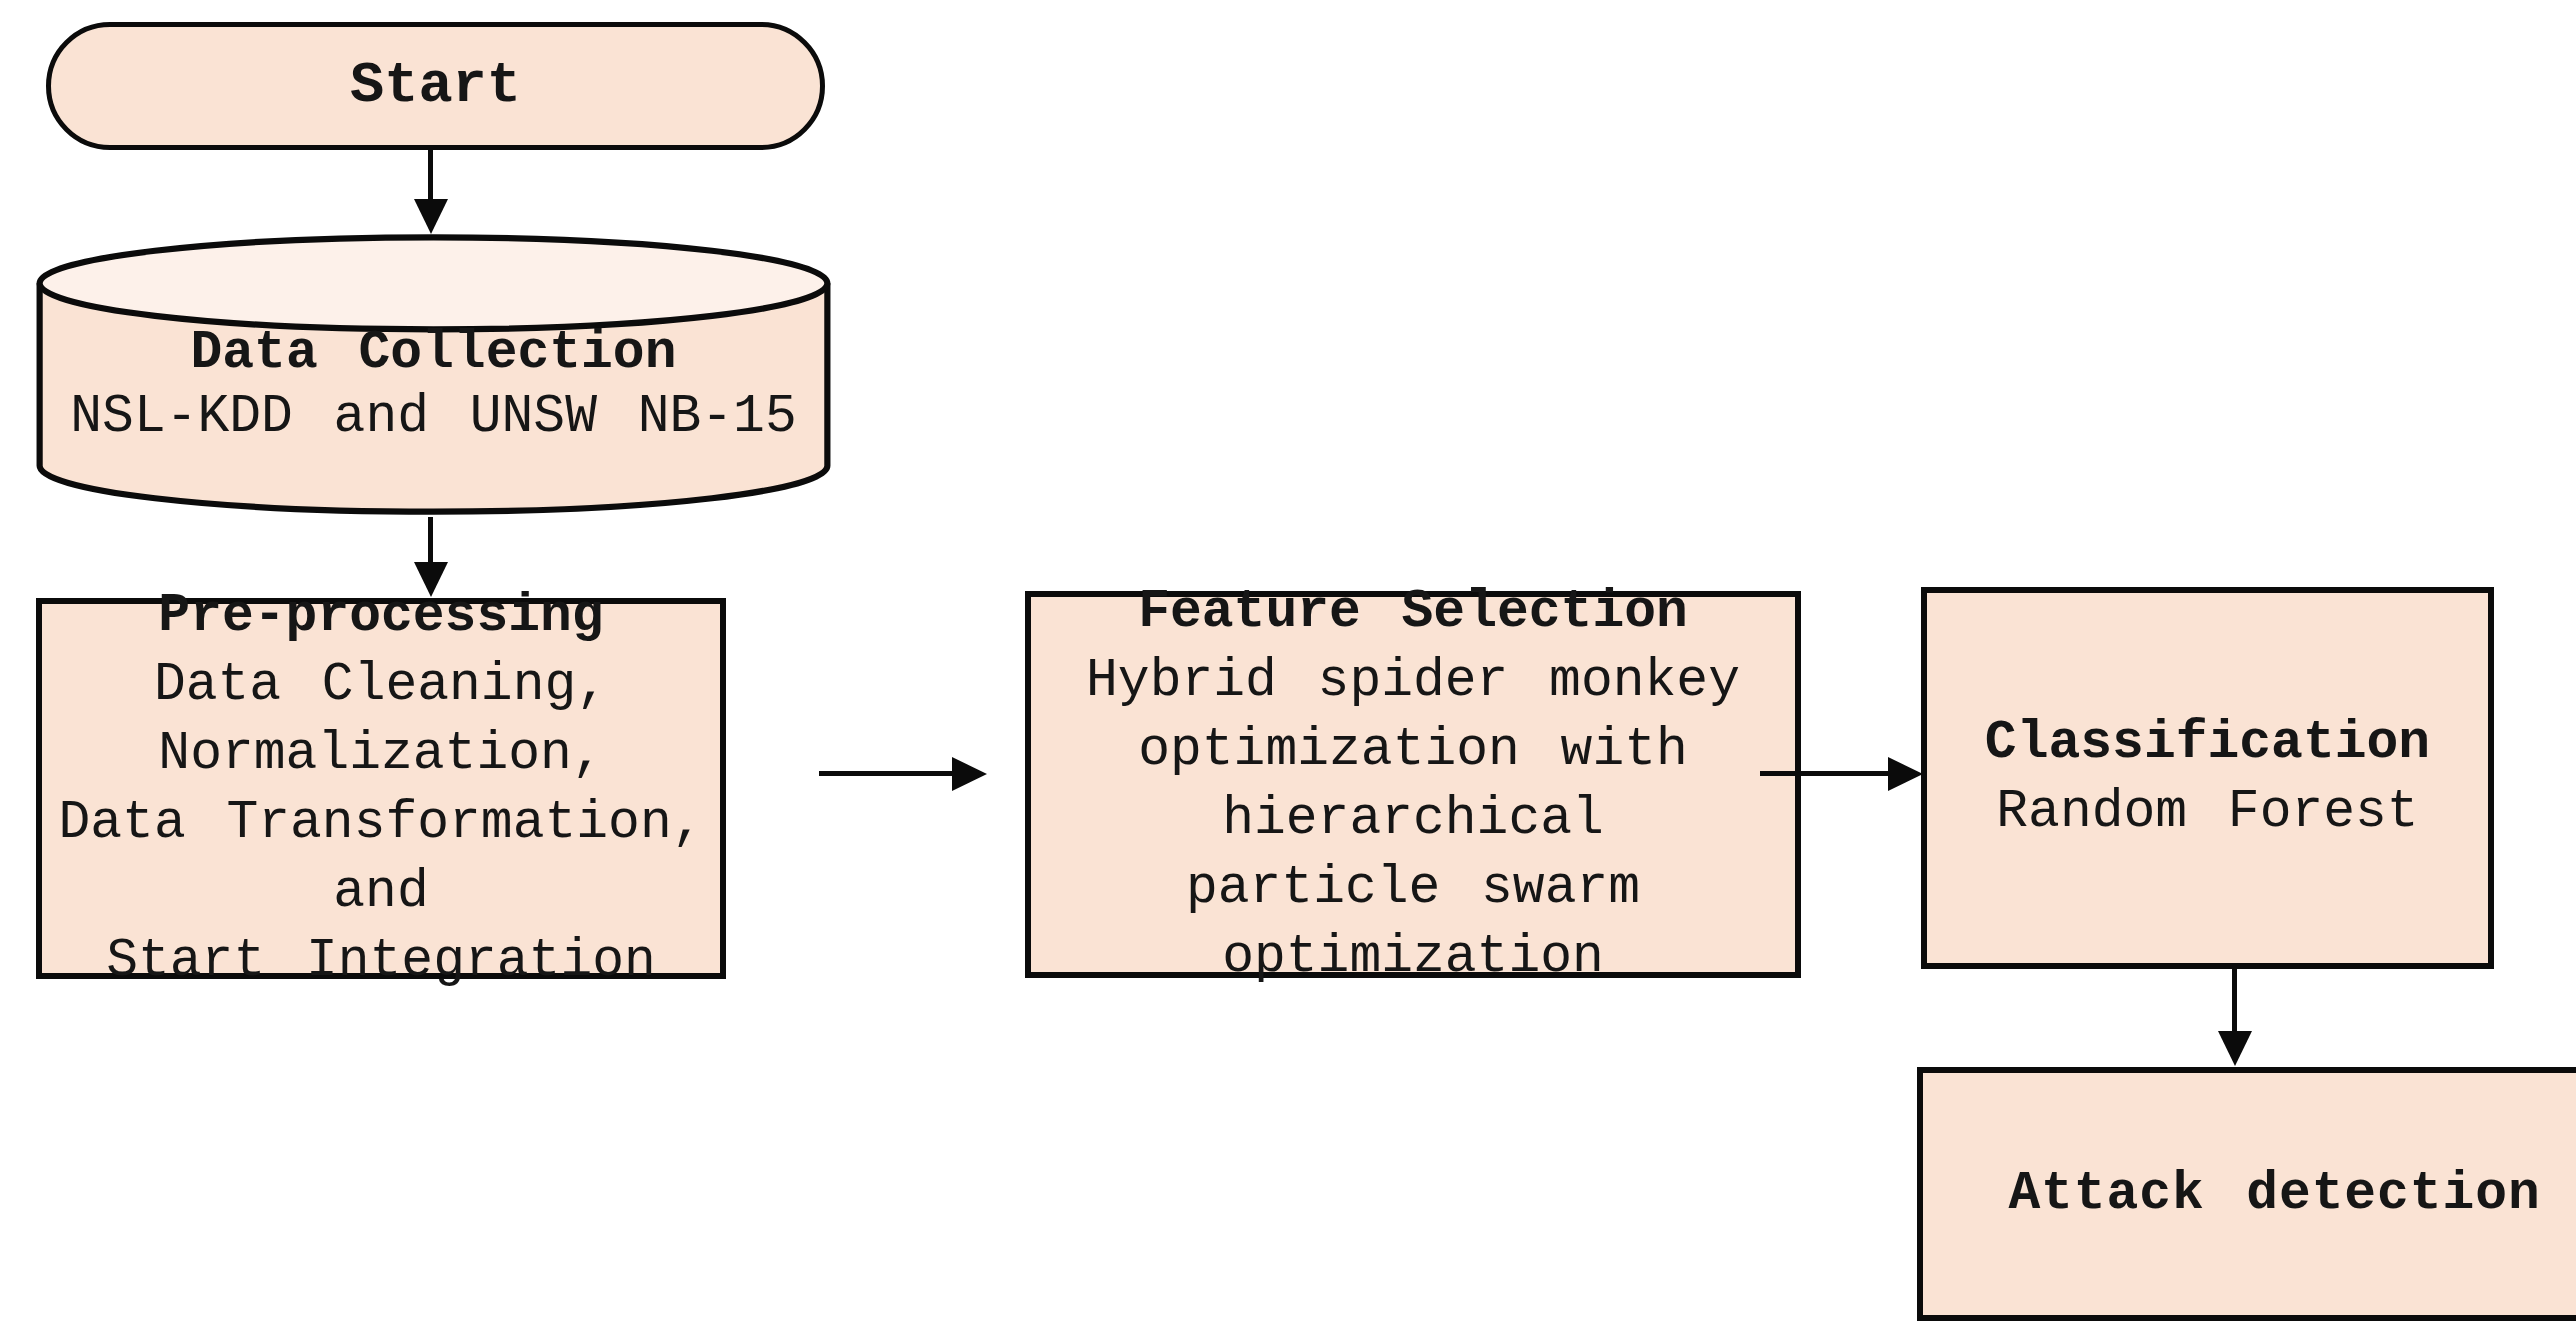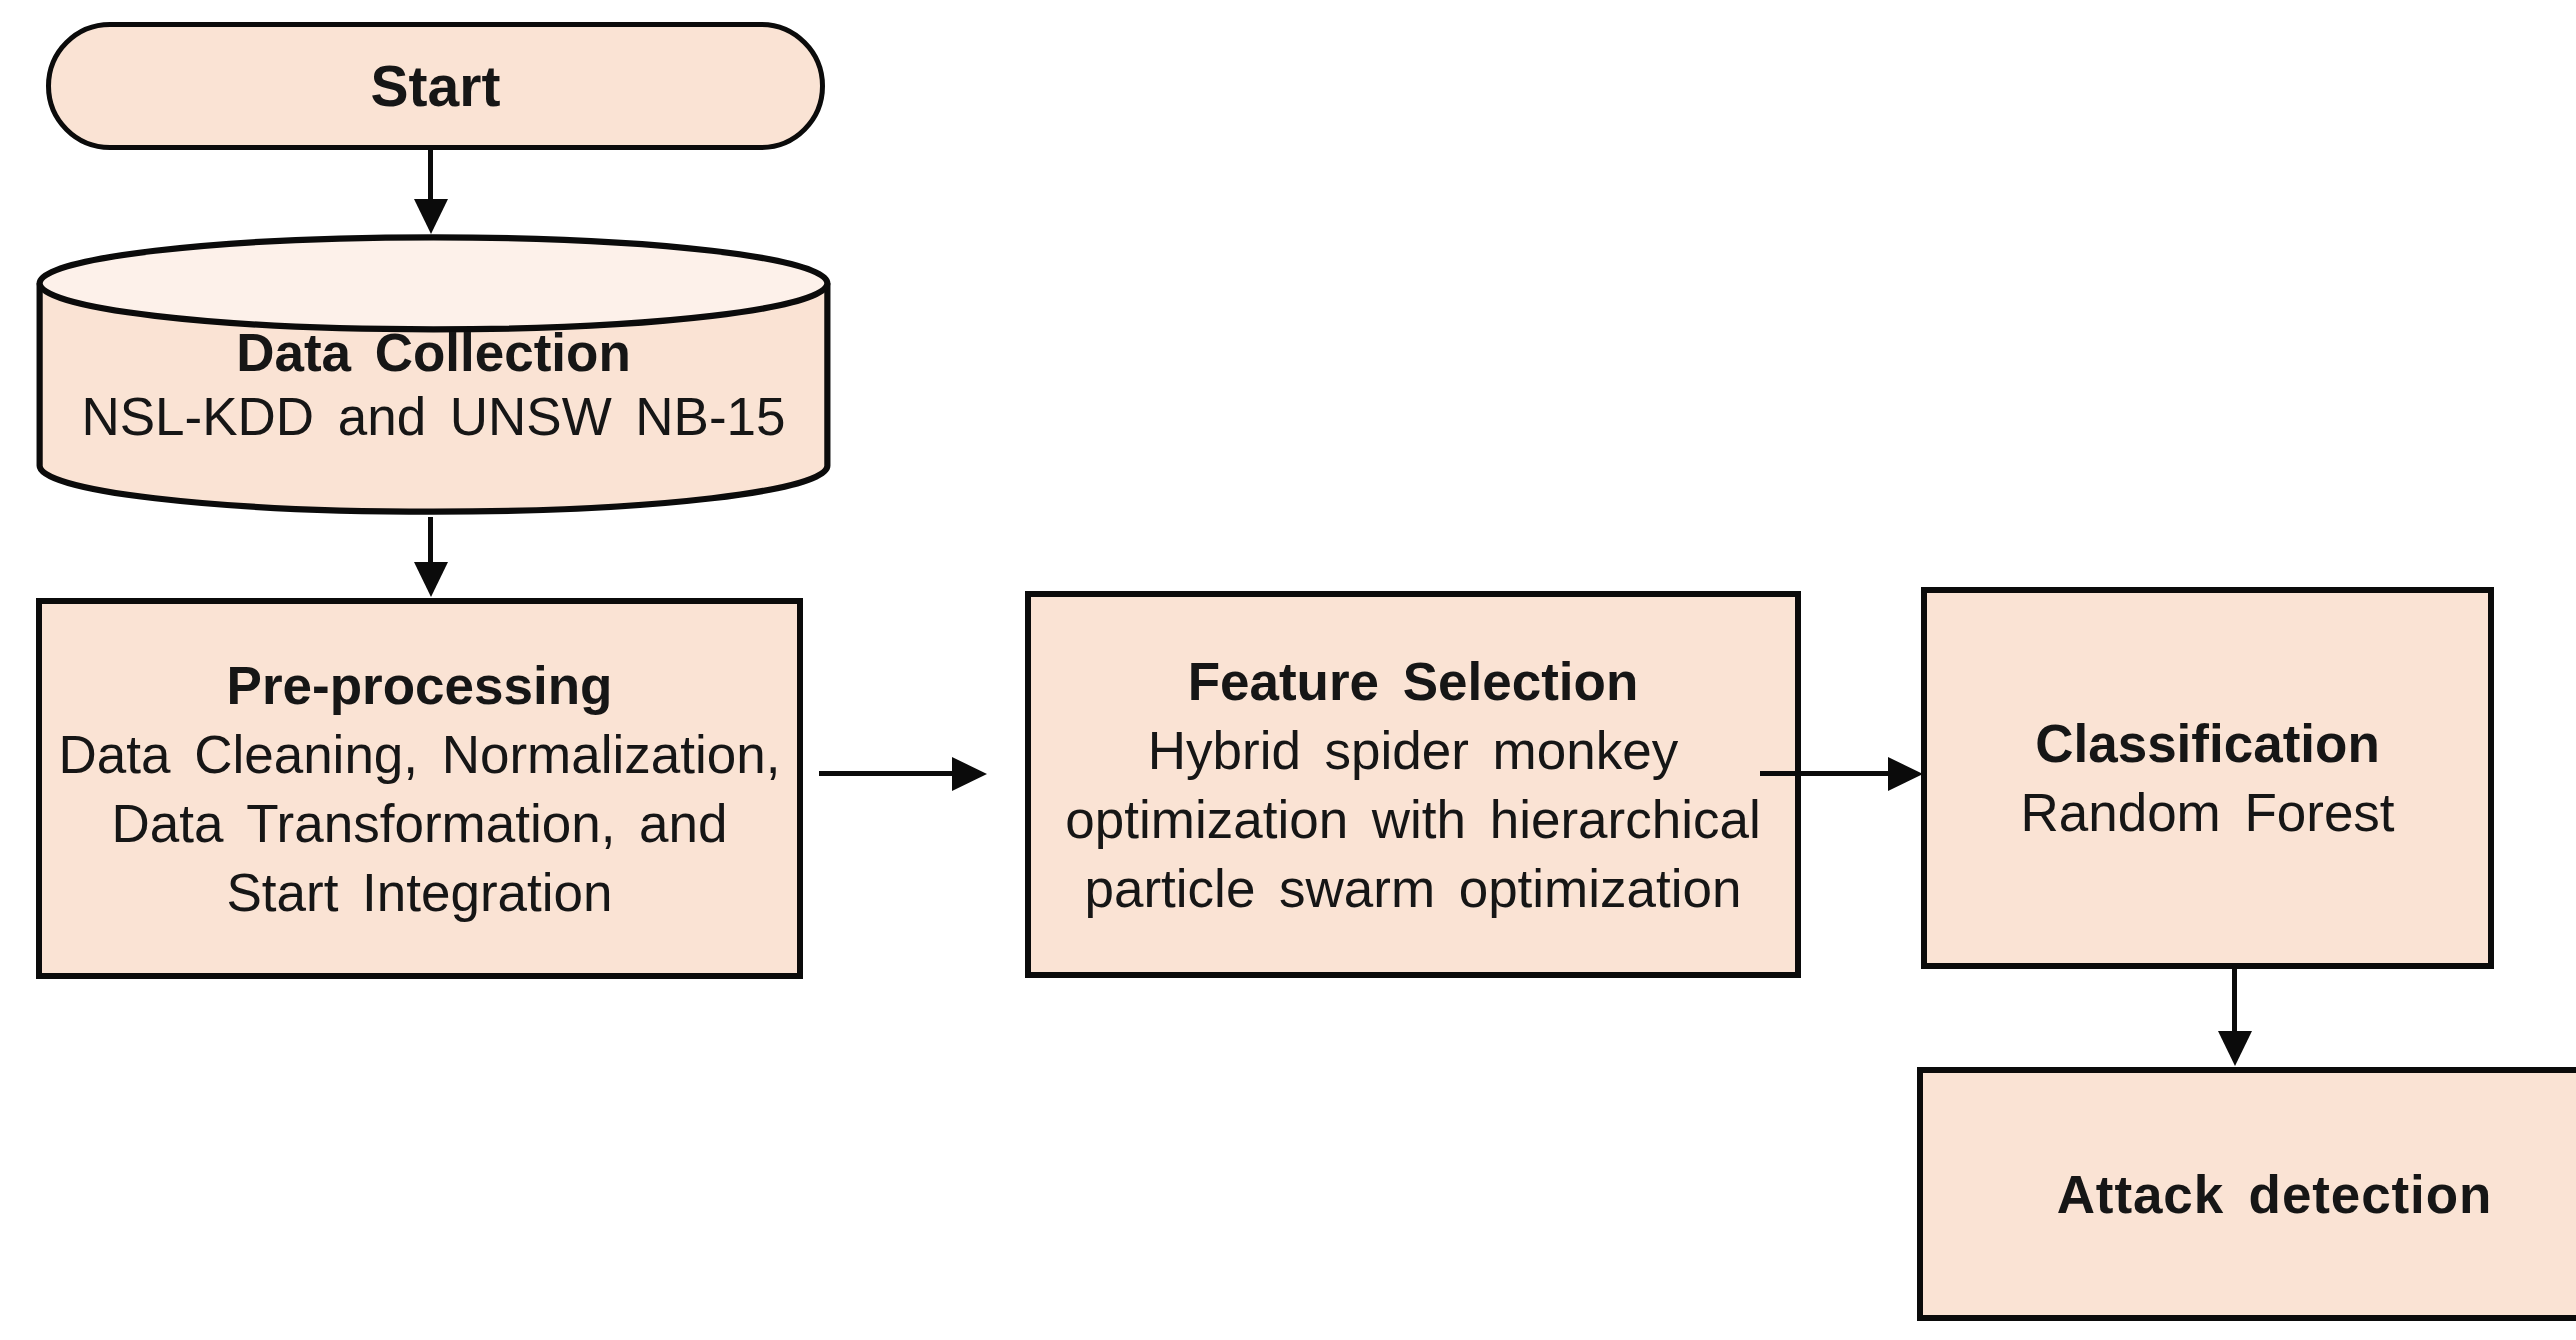--- a/index.html
+++ b/index.html
@@ -1,20 +1,20 @@
 <!DOCTYPE html>
 <html style="font-size:14px"><head>
 <meta charset="utf-8">
 <style>
   html,body{margin:0;padding:0;background:#ffffff;}
   .canvas{
     position:relative;
     width:2576px;height:1340px;
     background:#ffffff;
-    font-family:Liberation Sans, sans-serif;
+    font-family:Liberation Mono, monospace;
     color:#161616;
     overflow:hidden;
   }
   
   .box{
     position:absolute;
     background:#fae3d4;
     border:6.2px solid #0b0b0b;
     box-sizing:border-box;
     display:flex;flex-direction:column;
@@ -47,21 +47,21 @@
   .cylinder .cyl-text .line{display:block;}
   
   .arrow{position:absolute;}
   .arrow-v{width:35px;display:flex;flex-direction:column;align-items:center;}
   .arrow-v .shaft{width:5.3px;flex:1;background:#0b0b0b;}
   .arrow-v .head{width:0;height:0;border-left:17.7px solid transparent;border-right:17.7px solid transparent;border-top:35px solid #0b0b0b;}
   .arrow-h{height:35px;display:flex;flex-direction:row;align-items:center;}
   .arrow-h .shaft{height:5.3px;flex:1;background:#0b0b0b;}
   .arrow-h .head{width:0;height:0;border-top:17.7px solid transparent;border-bottom:17.7px solid transparent;border-left:35px solid #0b0b0b;}
   
-  #box-preprocessing{left:36px;top:598px;width:767px;height:381px;}
+  #box-preprocessing{left:36px;top:598px;width:690px;height:381px;}
   #box-feature-selection{left:985px;top:591px;width:776px;height:387px;margin-left:40px;}
   #box-classification{left:1921px;top:587px;width:573px;height:382px;}
   #box-attack-detection{left:1917px;top:1067px;width:715px;height:254px;font-weight:bold;letter-spacing:0.9px;}
   #arrow-start-to-data{left:413px;top:150px;height:84px;}
   #arrow-data-to-pre{left:413px;top:517px;height:80px;}
   #arrow-pre-to-fs{left:819px;top:756px;width:168px;}
   #arrow-fs-to-cls{left:1760px;top:756px;width:163px;}
   #arrow-cls-to-attack{left:2217px;top:969px;height:97px;}
 </style>
 </head>

